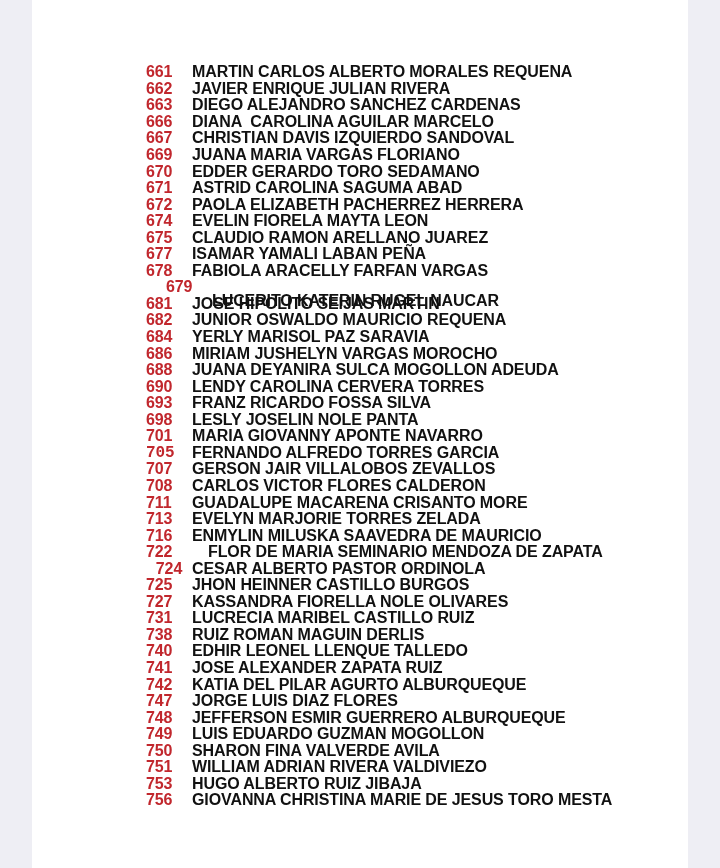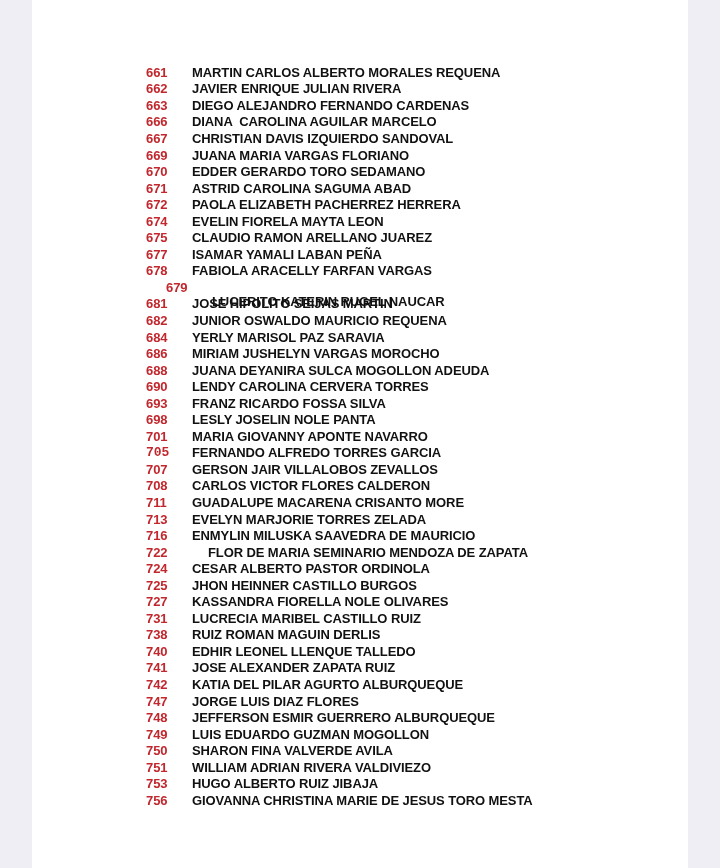--- a/index.html
+++ b/index.html
@@ -25,21 +25,21 @@
       margin: 0;
       padding: 0;
       list-style: none;
     }
     .row {
       display: flex;
       align-items: center;
       height: 16.56px;
       font-family: "Liberation Sans", sans-serif;
       font-weight: bold;
-      font-size: 13px;
+      font-size: 16px;
       letter-spacing: -0.1px;
       white-space: pre;
     }
     .num {
       width: 46px;
       color: #c1272d;
     }
     .name {
       color: #111111;
     }
@@ -52,21 +52,21 @@
       <li class="row">
     <span class="num" style="color: rgb(193, 39, 45);">661</span>
     <span class="name" style="color: rgb(17, 17, 17);">MARTIN CARLOS ALBERTO MORALES REQUENA</span>
   </li>
       <li class="row">
     <span class="num" style="color: rgb(193, 39, 45);">662</span>
     <span class="name" style="color: rgb(17, 17, 17);">JAVIER ENRIQUE JULIAN RIVERA</span>
   </li>
       <li class="row">
     <span class="num" style="color: rgb(193, 39, 45);">663</span>
-    <span class="name" style="color: rgb(17, 17, 17);">DIEGO ALEJANDRO FERNANDO CARDENAS</span>
+    <span class="name" style="color: rgb(17, 17, 17);">DIEGO ALEJANDRO SANCHEZ CARDENAS</span>
   </li>
       <li class="row">
     <span class="num" style="color: rgb(193, 39, 45);">666</span>
     <span class="name" style="color: rgb(17, 17, 17);">DIANA  CAROLINA AGUILAR MARCELO</span>
   </li>
       <li class="row">
     <span class="num" style="color: rgb(193, 39, 45);">667</span>
     <span class="name" style="color: rgb(17, 17, 17);">CHRISTIAN DAVIS IZQUIERDO SANDOVAL</span>
   </li>
       <li class="row">
@@ -163,21 +163,21 @@
   </li>
       <li class="row">
     <span class="num" style="color: rgb(193, 39, 45);">716</span>
     <span class="name" style="color: rgb(17, 17, 17);">ENMYLIN MILUSKA SAAVEDRA DE MAURICIO</span>
   </li>
       <li class="row">
     <span class="num" style="color: rgb(193, 39, 45);">722</span>
     <span class="name" style="color: rgb(17, 17, 17); padding-left: 16px;">FLOR DE MARIA SEMINARIO MENDOZA DE ZAPATA</span>
   </li>
       <li class="row">
-    <span class="num" style="color: rgb(193, 39, 45);">724</span>
+    <span class="num" style="color: rgb(193, 39, 45); text-align: center;">724</span>
     <span class="name" style="color: rgb(17, 17, 17);">CESAR ALBERTO PASTOR ORDINOLA</span>
   </li>
       <li class="row">
     <span class="num" style="color: rgb(193, 39, 45);">725</span>
     <span class="name" style="color: rgb(17, 17, 17);">JHON HEINNER CASTILLO BURGOS</span>
   </li>
       <li class="row">
     <span class="num" style="color: rgb(193, 39, 45);">727</span>
     <span class="name" style="color: rgb(17, 17, 17);">KASSANDRA FIORELLA NOLE OLIVARES</span>
   </li>

